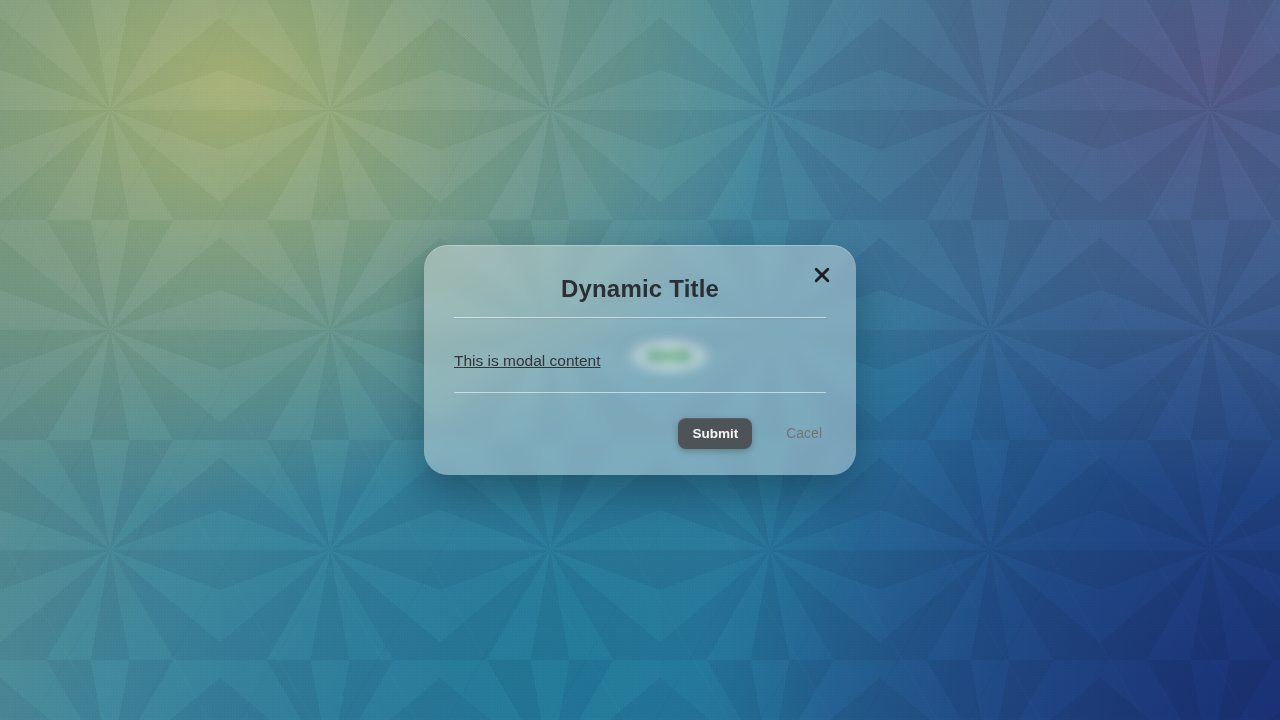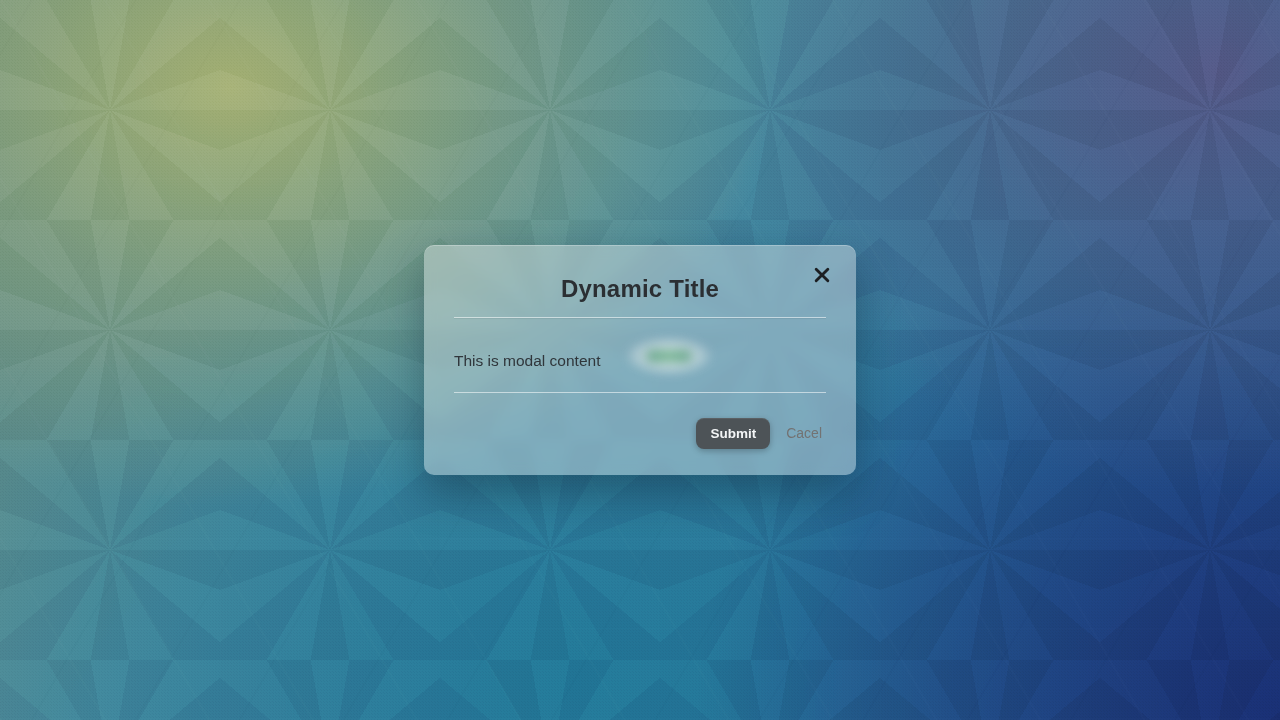--- a/index.html
+++ b/index.html
@@ -51,21 +51,21 @@
   }
 
   
   .modal-wrap {
     position: absolute; inset: 0;
     display: flex; align-items: center; justify-content: center;
   }
   .modal {
     position: relative;
     width: 432px;
-    border-radius: 10px;
+    border-radius: 24px;
     padding: 30px 30px 26px 30px;
     background: rgba(230,235,235,0.42);
     backdrop-filter: blur(6px);
     -webkit-backdrop-filter: blur(6px);
     box-shadow: 0 18px 40px rgba(10,25,40,0.35), inset 0 1px 0 rgba(255,255,255,0.25);
     color: #2d3236;
   }
   .modal .close {
     position: absolute; top: 18px; right: 20px;
     width: 28px; height: 28px; cursor: pointer;
@@ -84,40 +84,41 @@
   .rule {
     height: 1px; background: rgba(255,255,255,0.55);
     margin-top: 14px;
     box-shadow: 0 1px 0 rgba(0,0,0,0.06);
   }
   .content {
     position: relative;
     padding: 34px 0 22px 0;
     font-size: 15.5px;
     color: #30363b;
+    text-decoration: underline;
   }
   .content .blob {
     position: absolute;
     left: 170px; top: 18px;
     width: 90px; height: 40px;
     border-radius: 14px;
     background: radial-gradient(closest-side, rgba(245,248,245,0.95), rgba(245,248,245,0.4) 70%, rgba(245,248,245,0) 100%);
     filter: blur(4px);
   }
   .content .blob::after{
     content:""; position:absolute; left:22px; top:14px; width:46px; height:12px;
     background: linear-gradient(90deg, #1f7a4a 0%, #2b8f58 50%, #1f7a4a 100%);
     filter: blur(3px); border-radius:6px; opacity:.6;
   }
   .rule2 {
     height: 1px; background: rgba(255,255,255,0.55);
   }
   .footer {
     display:flex; justify-content:flex-end; align-items:center;
-    gap: 12px;
+    gap: 30px;
     padding-top: 24px;
   }
   .btn-primary {
     background: #4d5357;
     color: #f3f5f6;
     border: none;
     border-radius: 8px;
     padding: 8px 14px;
     font-size: 13.5px;
     font-weight: 600;

